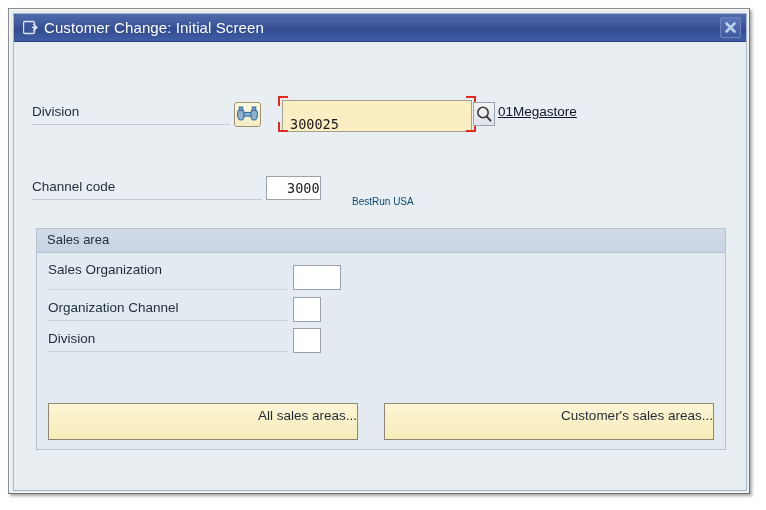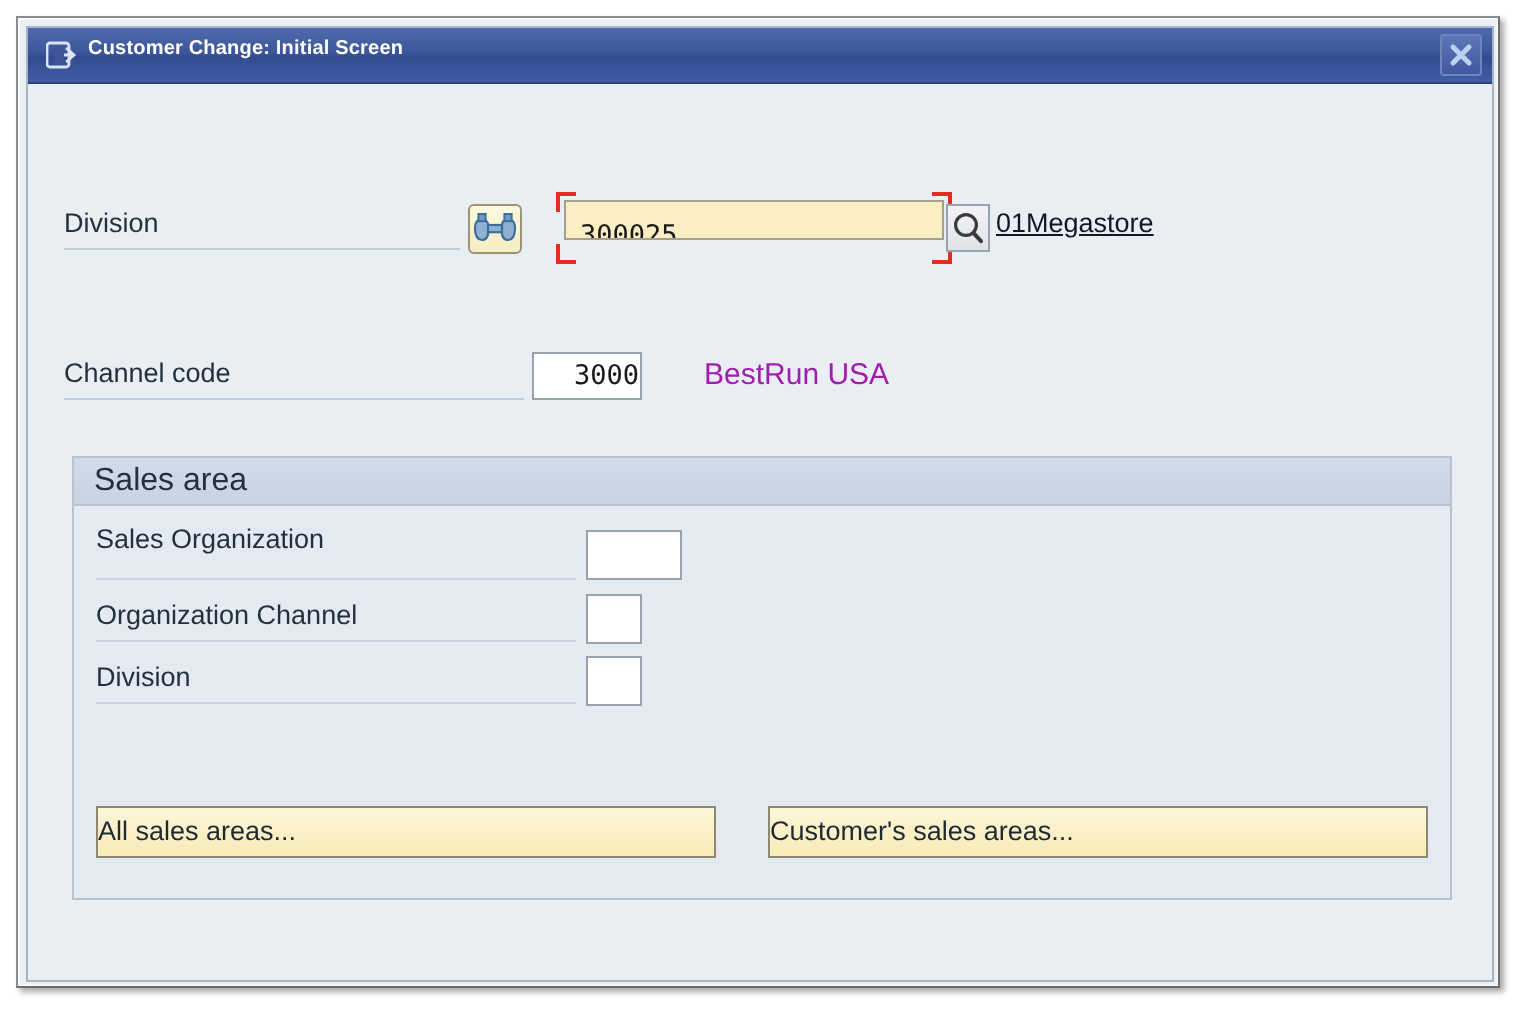--- a/index.html
+++ b/index.html
@@ -44,24 +44,23 @@
   }
   #title-icon {
     position: absolute;
     left: 9px; top: 6px;
     width: 16px; height: 15px;
   }
   #title-text {
     position: absolute;
     left: 30px; top: 5px;
     color: #ffffff;
-    font-size: 10px;
+    font-size: 15px;
     letter-spacing: 0.1px;
     white-space: nowrap;
-    font-weight: bold;
   }
   #close-button {
     position: absolute;
     right: 5px; top: 3px;
     width: 21px; height: 21px;
     border: 1px solid #6d85bf;
     border-radius: 2px;
     background: linear-gradient(to bottom, #5d76b7, #3f58a0);
     box-sizing: border-box;
     cursor: pointer;
@@ -103,21 +102,21 @@
   }
 
   #customer-input-wrap {
     position: absolute;
     left: 268px; top: 58px;
     width: 190px; height: 28px;
   }
   #customer-input {
     position: absolute;
     left: 0; top: 0;
-    width: 190px; height: 20px;
+    width: 190px; height: 32px;
     background: #fbeec2;
     border: 1px solid #a3a08e;
     box-sizing: border-box;
     font-family: "DejaVu Sans Mono", monospace;
     font-size: 13.5px;
     color: #1a1a1a;
     padding: 16px 0 0 7px;
     line-height: 26px;
     outline: none;
   }
@@ -157,23 +156,23 @@
     box-sizing: border-box;
     font-family: "DejaVu Sans Mono", monospace;
     font-size: 13.5px;
     color: #1a1a1a;
     padding: 0 0 0 20px;
     line-height: 22px;
     outline: none;
   }
   #company-name {
     position: absolute;
-    left: 338px; top: 137px;
-    font-size: 15px;
-    color: #a21caf;
+    left: 338px; top: 154px;
+    font-size: 10px;
+    color: #0c4a6e;
     white-space: nowrap;
   }
 
   
   #sales-area-group {
     position: absolute;
     left: 22px; top: 186px;
     width: 690px; height: 222px;
     border: 1px solid #b7c3d0;
     background: #e3eaf1;
@@ -183,21 +182,21 @@
     position: absolute;
     left: 0; top: 0;
     width: 100%; height: 24px;
     background: linear-gradient(to bottom, #d2dce7, #c7d3e0);
     border-bottom: 1px solid #b7c3d0;
     box-sizing: border-box;
   }
   #sales-area-title {
     position: absolute;
     left: 10px; top: 3px;
-    font-size: 16px;
+    font-size: 13px;
     color: #23313f;
   }
 
   .sa-label { position: absolute; font-size: 13.5px; color: #23313f; white-space: nowrap; }
   .sa-underline { position: absolute; height: 1px; background: #c9d3de; }
   .sa-input {
     position: absolute;
     background: #ffffff;
     border: 1px solid #9aa3ad;
     box-sizing: border-box;
@@ -216,29 +215,29 @@
   #distch-underline { left: 11px; top: 91px; width: 240px; }
   #distch-input    { left: 256px; top: 68px; width: 28px; height: 25px; }
 
   #division-label  { left: 11px; top: 102px; }
   #division-underline { left: 11px; top: 122px; width: 240px; }
   #division-input  { left: 256px; top: 99px; width: 28px; height: 25px; }
 
   .sa-button {
     position: absolute;
     top: 174px;
-    height: 26px;
+    height: 37px;
     background: linear-gradient(to bottom, #fdf6d7, #f7ebb8);
     border: 1px solid #8e8771;
     box-sizing: border-box;
     font-family: "Liberation Sans", sans-serif;
     font-size: 13.5px;
     color: #1f2933;
     cursor: pointer;
-    text-align: left;
+    text-align: right;
     line-height: 24px;
   }
   #all-sales-areas-button      { left: 11px;  width: 310px; }
   #customers-sales-areas-button{ left: 347px; width: 330px; }
   #footer-bar {
     position: absolute;
     left: 0; top: 424px;
     width: 100%; height: 54px;
     background: #e9eef3;
   }

